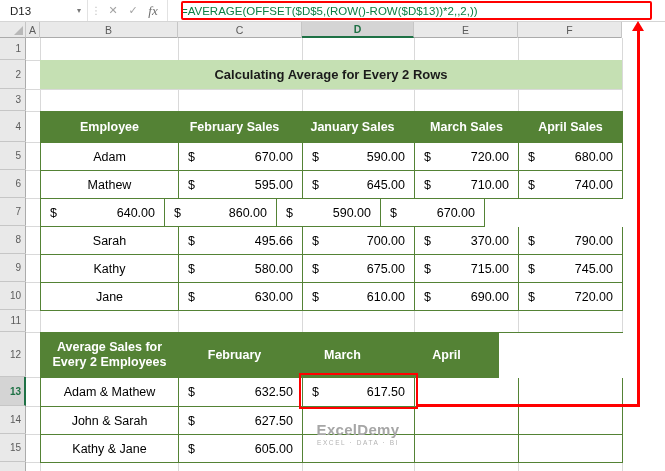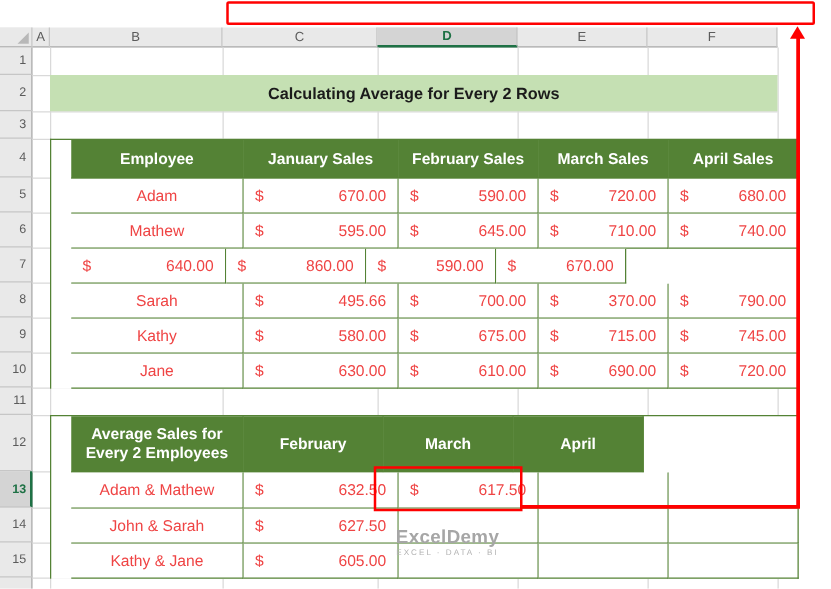--- a/index.html
+++ b/index.html
@@ -47,23 +47,23 @@
   .vline{position:absolute;top:38px;height:433px;width:1px;background:#D9D9D9;}
   .hline{position:absolute;left:26px;width:596px;height:1px;background:#D9D9D9;}
 
   
   .banner{position:absolute;left:40px;top:60px;width:582px;height:29px;background:var(--banner);
           display:flex;align-items:center;justify-content:center;font-size:13px;font-weight:bold;color:#1b1b1b;z-index:3;}
 
   
   .xtable{position:absolute;left:40px;display:flex;flex-direction:column;z-index:3;
           border-left:1px solid var(--green);border-top:1px solid var(--green);background:#fff;}
-  .xrow{display:flex;margin-left:16px;}
+  .xrow{display:flex;}
   .xcell{border-right:1px solid var(--green);border-bottom:1px solid var(--green);background:#fff;
-         display:flex;align-items:center;justify-content:center;font-size:12.5px;color:#ef4444;}
+         display:flex;align-items:center;justify-content:center;font-size:12.5px;color:#000000;}
   .xcell.head{background:var(--green);color:#fff;font-weight:bold;line-height:1.2;text-align:center;
               flex-direction:column;}
   .xcell.money{justify-content:space-between;padding:0 9px;}
   .cB{width:138px}.cC{width:124px}.cD{width:112px}.cE{width:104px}.cF{width:104px}
   .rh31{height:31px}.rh28{height:28px}.rh45{height:45px}.rh29{height:29px}
 
   
   .watermark{position:absolute;left:290px;top:421px;width:136px;text-align:center;z-index:6;}
   .wm-brand{font-size:15px;font-weight:bold;color:#A6A6A6;letter-spacing:.3px;}
   .wm-tag{font-size:6.5px;letter-spacing:1.6px;color:#B3B3B3;margin-top:1px;}
@@ -76,20 +76,35 @@
   .arrow-v{position:absolute;left:637px;top:30px;width:2.5px;height:376px;background:var(--red);z-index:8;}
   .arrow-head{position:absolute;left:632px;top:21px;width:0;height:0;z-index:8;
               border-left:6.5px solid transparent;border-right:6.5px solid transparent;
               border-bottom:10px solid var(--red);}
 </style>
 </head>
 <body>
 
 <div class="app">
 
+  <div class="fbar">
+    <div class="namebox">
+      <span>D13</span>
+      <span class="nb-caret">▾</span>
+    </div>
+    <div class="fdots">⋮</div>
+    <div class="fbtns">
+      <div class="fbtn">✕</div>
+      <div class="fbtn">✓</div>
+      <div class="fbtn fx">fx</div>
+    </div>
+    <div class="finput">
+      <span class="ftext" style="color: rgb(11, 128, 67);">=AVERAGE(OFFSET($D$5,(ROW()-ROW($D$13))*2,,2,))</span>
+    </div>
+  </div>
 
   <div class="chrow"></div>
   <div class="corner">
     <div class="corner-tri"></div>
   </div>
   <div class="colhead" style="left:26px;width:14px;">A</div>
   <div class="colhead" style="left:40px;width:138px;">B</div>
   <div class="colhead" style="left:178px;width:124px;">C</div>
   <div class="colhead sel" style="left:302px;width:112px;">D</div>
   <div class="colhead" style="left:414px;width:104px;">E</div>
@@ -132,22 +147,22 @@
   <div class="hline" style="top:377px;"></div>
   <div class="hline" style="top:406px;"></div>
   <div class="hline" style="top:434px;"></div>
   <div class="hline" style="top:462px;"></div>
 
   <div class="banner">Calculating Average for Every 2 Rows</div>
 
   <div class="xtable" style="top:111px;">
     <div class="xrow rh31">
       <div class="xcell head cB">Employee</div>
+      <div class="xcell head cD">February Sales</div>
       <div class="xcell head cC">January Sales</div>
-      <div class="xcell head cD">February Sales</div>
       <div class="xcell head cE">March Sales</div>
       <div class="xcell head cF">April Sales</div>
     </div>
     <div class="xrow rh28">
       <div class="xcell cB">Adam</div>
       <div class="xcell money cC">
           <span>$</span>
           <span>670.00</span>
         </div>
       <div class="xcell money cD">

